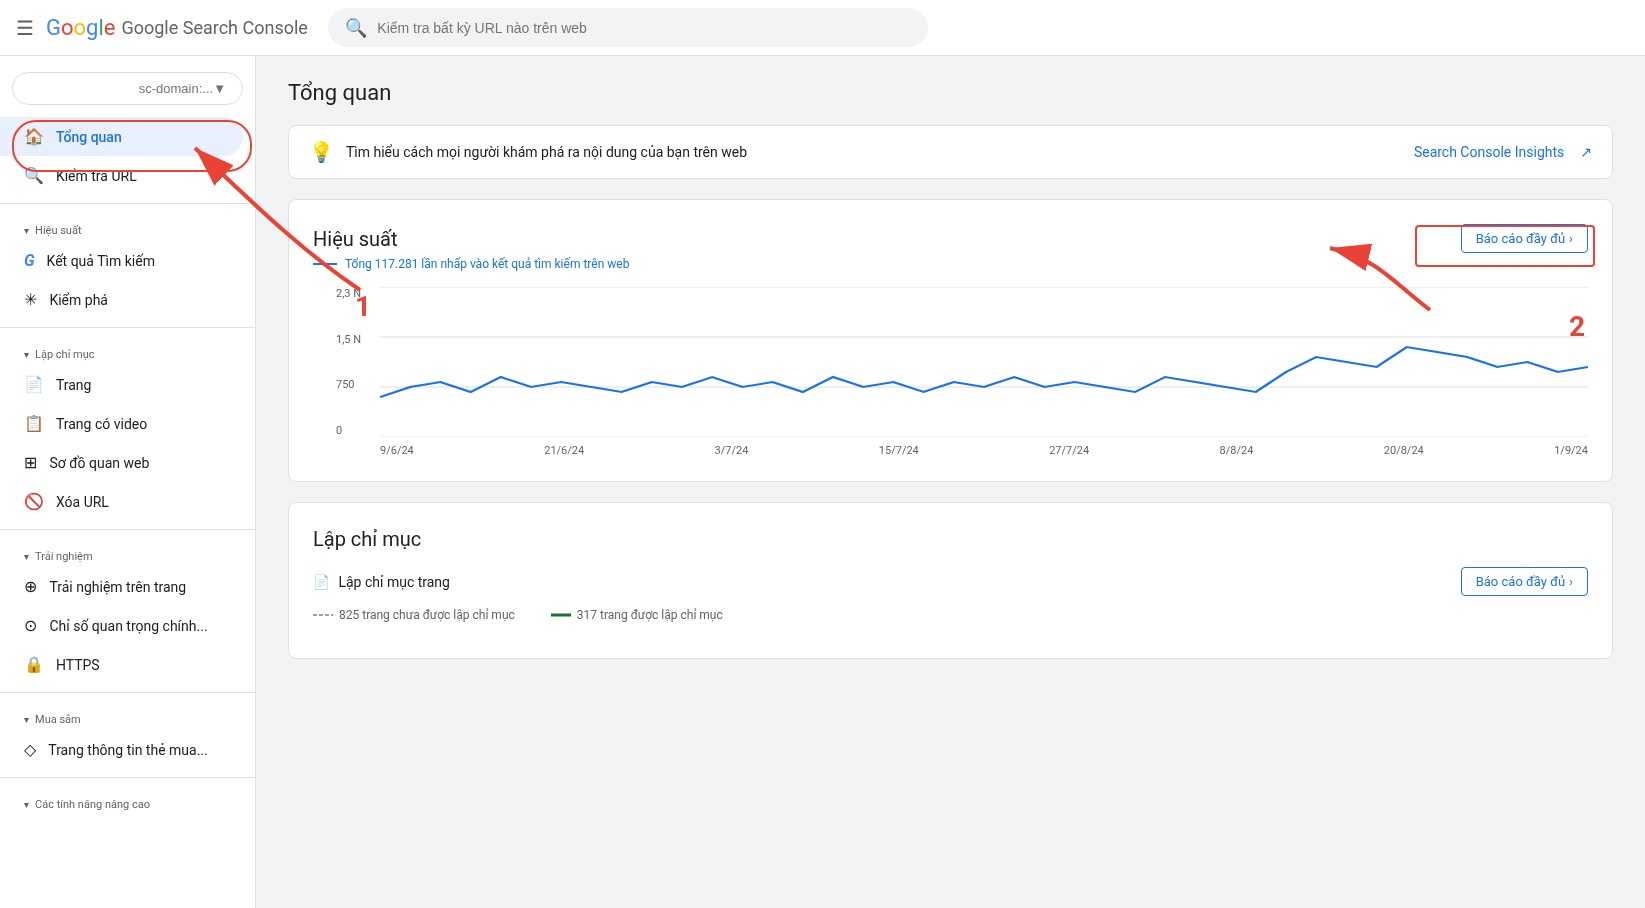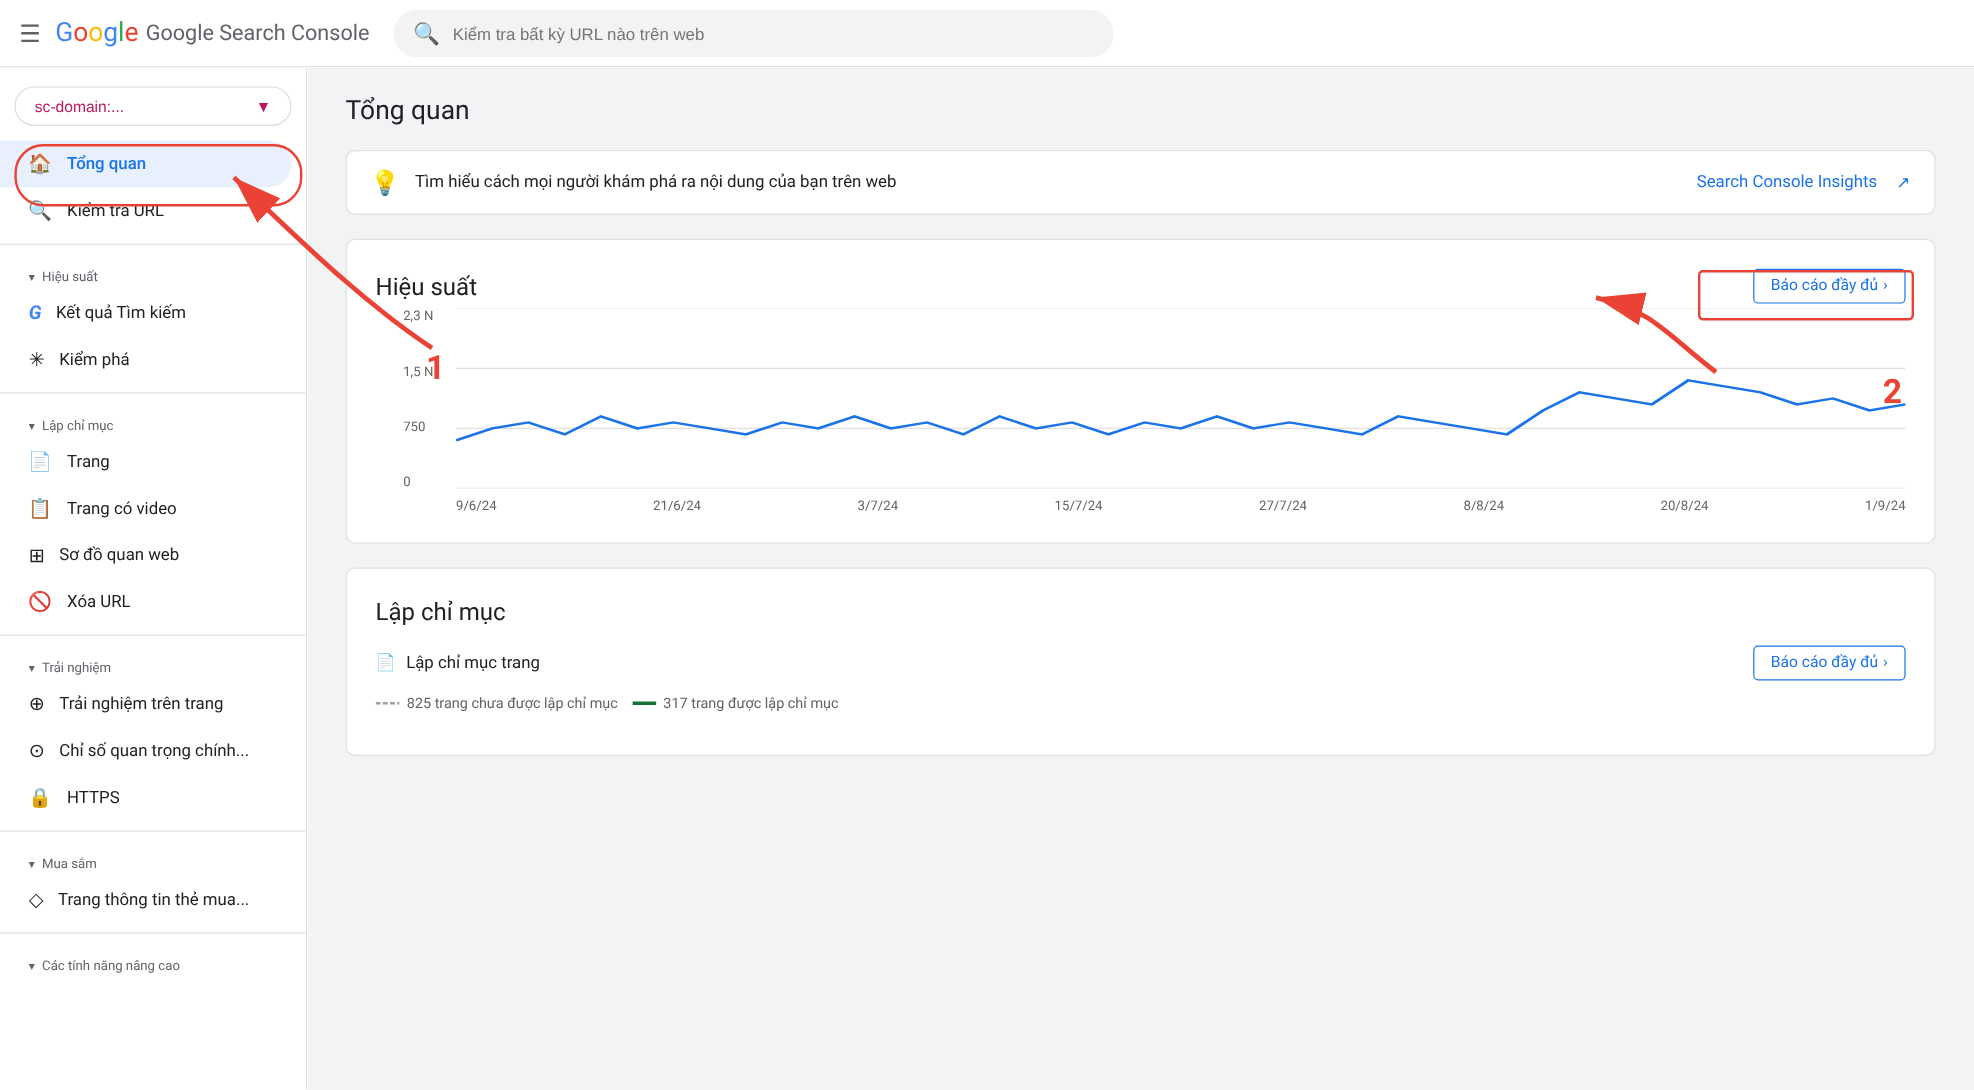--- a/index.html
+++ b/index.html
@@ -36,22 +36,22 @@
       padding: 8px 0; overflow-y: auto; height: calc(100vh - 56px);
       position: fixed; left: 0; top: 56px;
       border-right: 1px solid #e0e0e0;
     }
     .sidebar-property {
       margin: 8px 12px 12px 12px;
     }
     .sidebar-property-btn {
       width: 100%; border: 1px solid #dadce0; border-radius: 24px;
       padding: 8px 16px; background: #fff; cursor: pointer;
-      font-size: 13px; color: #be185d; text-align: left;
-      display: flex; align-items: center; justify-content: space-between;
+      font-size: 13px; color: #737373; text-align: left;
+      display: flex; align-items: center; justify-content: flex-end;
     }
     .sidebar-item {
       display: flex; align-items: center; padding: 10px 24px;
       cursor: pointer; border-radius: 0 24px 24px 0; margin-right: 12px;
       color: #202124; font-size: 14px; gap: 12px;
     }
     .sidebar-item.active { background: #e8f0fe; color: #1a73e8; font-weight: 500; }
     .sidebar-item .item-icon { font-size: 16px; flex-shrink: 0; }
     .sidebar-section-label {
       font-size: 11px; color: #5f6368; padding: 12px 24px 4px 24px;
@@ -82,21 +82,21 @@
     .info-banner-icon { color: #fbbc05; font-size: 20px; }
     .info-banner-text { color: #202124; font-size: 14px; }
     .info-banner-link { color: #1a73e8; font-size: 14px; text-decoration: none; display: flex; align-items: center; gap: 16px; cursor: pointer; }
 
     
     .chart-header { display: flex; align-items: center; justify-content: space-between; margin-bottom: 4px; }
     .chart-title { font-size: 20px; font-weight: 400; color: #202124; }
     .report-link { color: #1a73e8; font-size: 13px; text-decoration: none; display: flex; align-items: center; gap: 4px; cursor: pointer; border: 1px solid #1a73e8; padding: 6px 14px; border-radius: 4px; }
     .chart-subtitle { font-size: 12px; color: #1a73e8; margin-bottom: 16px; display: flex; align-items: center; gap: 8px; }
     .chart-subtitle-line { width: 24px; height: 2px; background: #1a73e8; display: inline-block; }
-    .indexing-legend { display: flex; gap: 12px; font-size: 12px; color: #5f6368; margin-bottom: 12px; }
+    .indexing-legend { display: flex; gap: 36px; font-size: 12px; color: #5f6368; margin-bottom: 12px; }
     .legend-item { display: flex; align-items: center; gap: 6px; }
 
     
     .highlight-box-1 {
       position: fixed;
       left: 12px; top: 120px;
       width: 240px; height: 52px;
       border: 2px solid #ea4335;
       border-radius: 24px;
       pointer-events: none;
@@ -252,20 +252,24 @@
       </a>
     </div>
 
     <div class="card">
       <div class="chart-header">
         <h2 class="chart-title">Hiệu suất</h2>
         <a class="report-link">
           <span>Báo cáo đầy đủ</span>
           <span>›</span>
         </a>
+      </div>
+      <div class="chart-subtitle">
+        <span class="chart-subtitle-line"></span>
+        <span>Tổng 117.281 lần nhấp vào kết quả tìm kiếm trên web</span>
       </div>
       <div style="display:flex; gap:8px;">
         <div style="width:36px;display:flex;flex-direction:column;justify-content:space-between;font-size:11px;color:#5f6368;padding-bottom:20px;margin-left:23px;">
           <span>2,3 N</span>
           <span>1,5 N</span>
           <span>750</span>
           <span>0</span>
         </div>
         <div style="flex:1;">
           <svg viewBox="0 0 800 150" style="width:100%;height:150px;" preserveAspectRatio="none">

